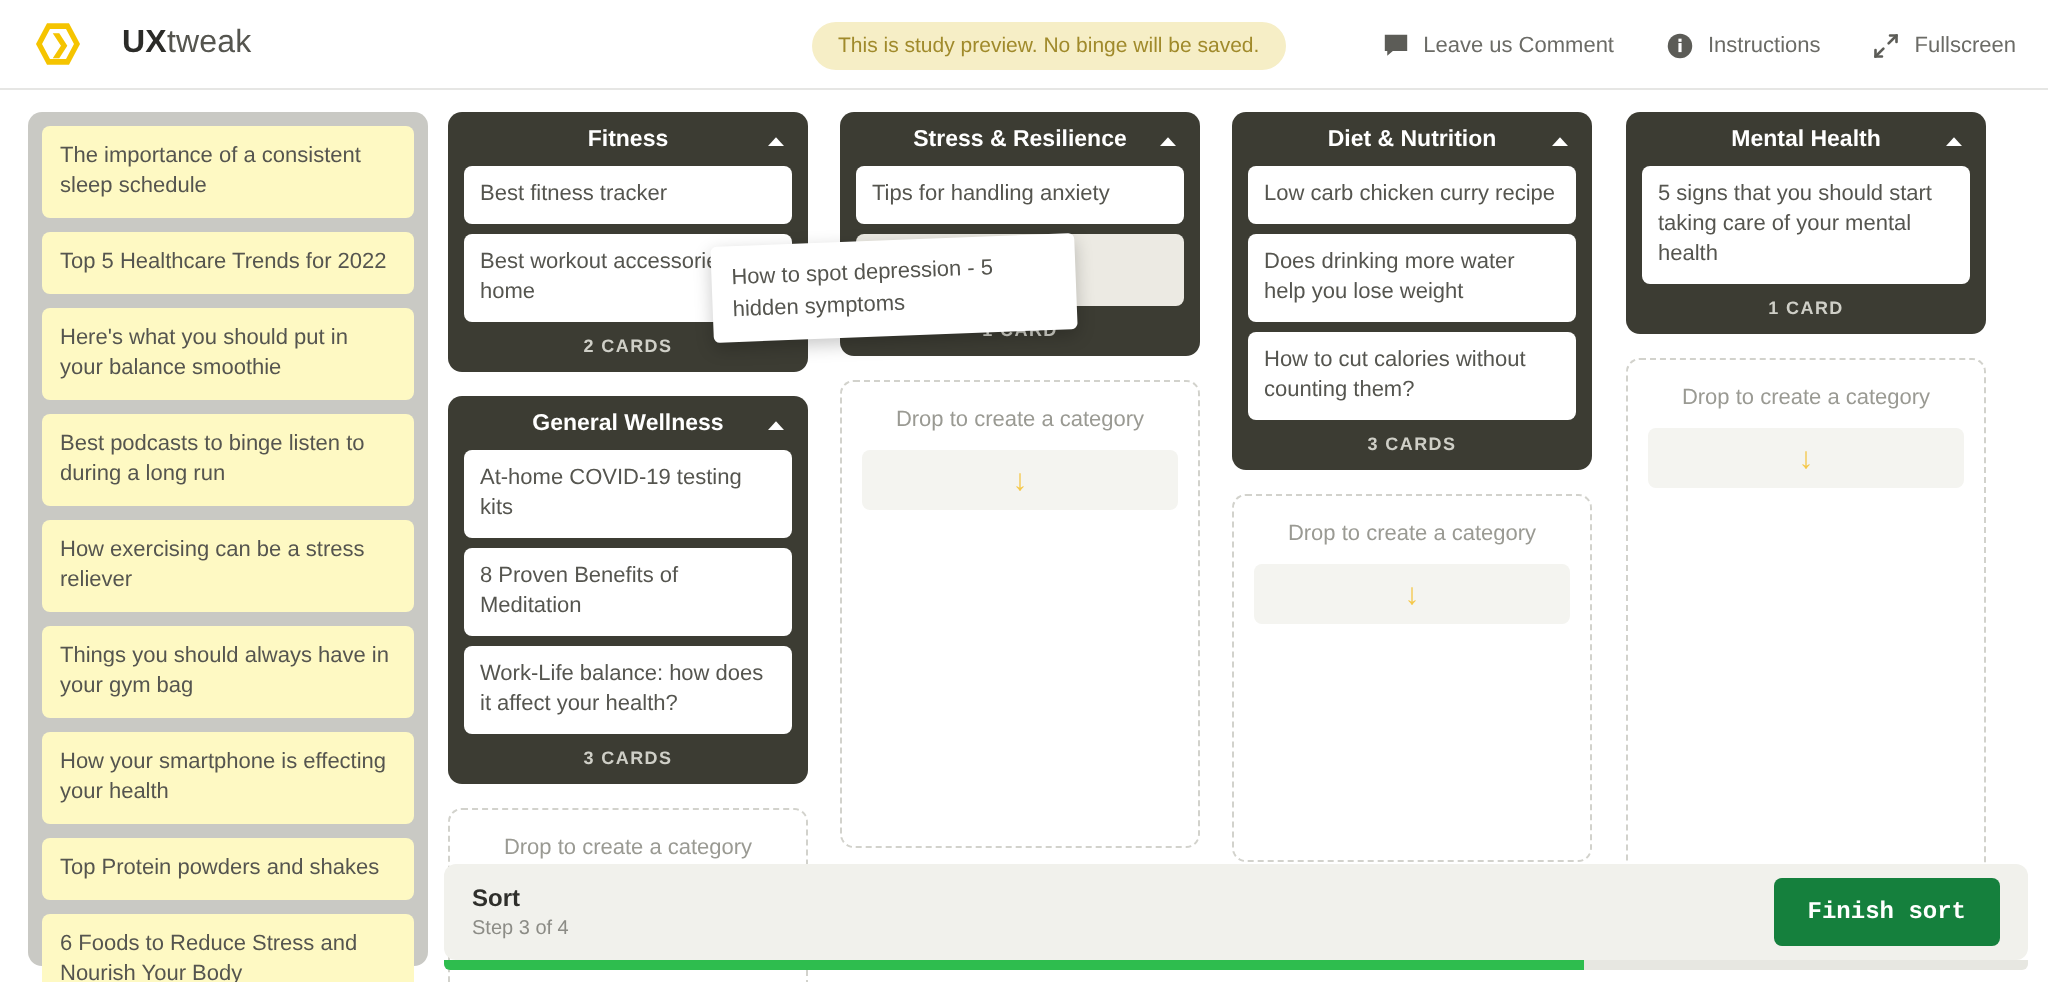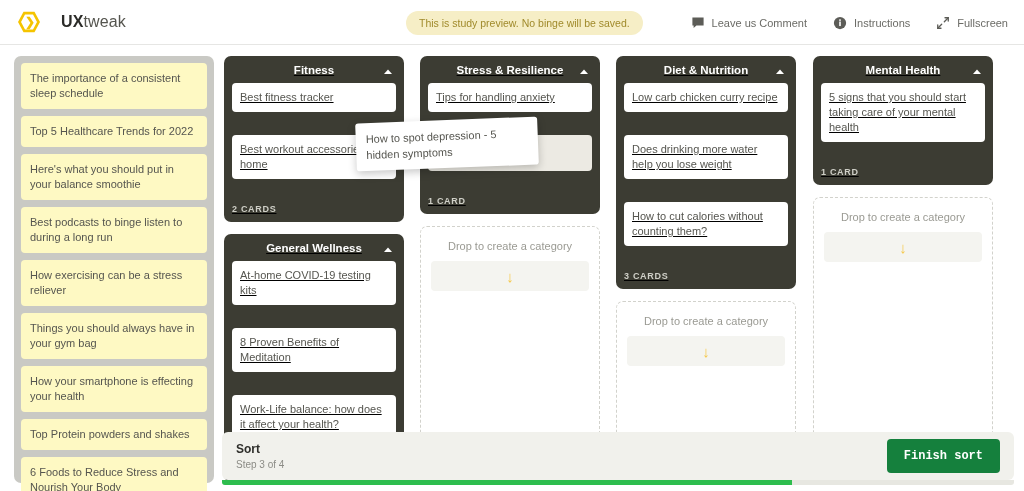--- a/index.html
+++ b/index.html
@@ -66,41 +66,41 @@
     background: #fef9c3; border-radius: 4px;
     padding: 8px 9px; margin-bottom: 7px;
     font-size: 11px; line-height: 15px; color: #55554f;
     cursor: grab; min-height: 29px;
   }
 
   
   .col { position: absolute; width: 180px; }
   .cat {
     background: #3c3c33; border-radius: 7px;
-    padding: 0 8px 0 8px; margin-bottom: 12px; text-decoration: underline;
+    padding: 0 8px 0 8px; margin-bottom: 12px;
   }
   .cat-head {
     position: relative; height: 27px;
     display: flex; align-items: center; justify-content: center;
   }
   .cat-title {
     font-size: 11.5px; font-weight: bold; color: #ffffff; text-align: center;
   }
   .cat-chev {
     position: absolute; right: 2px; top: 50%; transform: translateY(-50%);
     width: 12px; height: 12px; cursor: pointer;
   }
   .cat-card {
     background: #ffffff; border-radius: 4px;
-    padding: 7px 8px; margin-bottom: 23px;
+    padding: 7px 8px; margin-bottom: 5px;
     font-size: 11px; line-height: 15px; color: #55554f;
     cursor: grab;
   }
   .cat-count {
-    font-size: 9px; font-weight: bold;
+    text-align: center; font-size: 9px; font-weight: bold;
     color: #cfcfc7; letter-spacing: .7px;
     padding: 2px 0 8px 0;
   }
 
   .dropzone {
     border: 1.4px dashed #d2d2cc; border-radius: 7px;
     background: #ffffff; padding: 13px 10px 10px 10px;
   }
   .dz-title {
     text-align: center; font-size: 11px; color: #9a9a93; margin-bottom: 9px;

